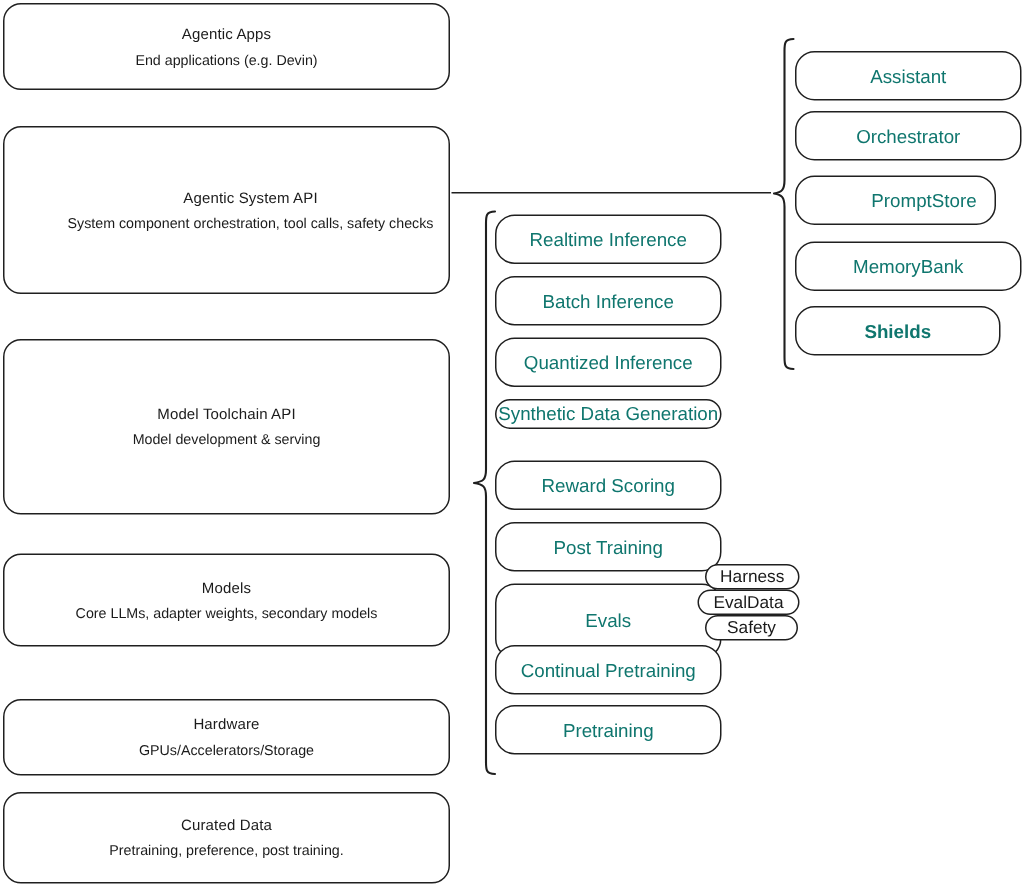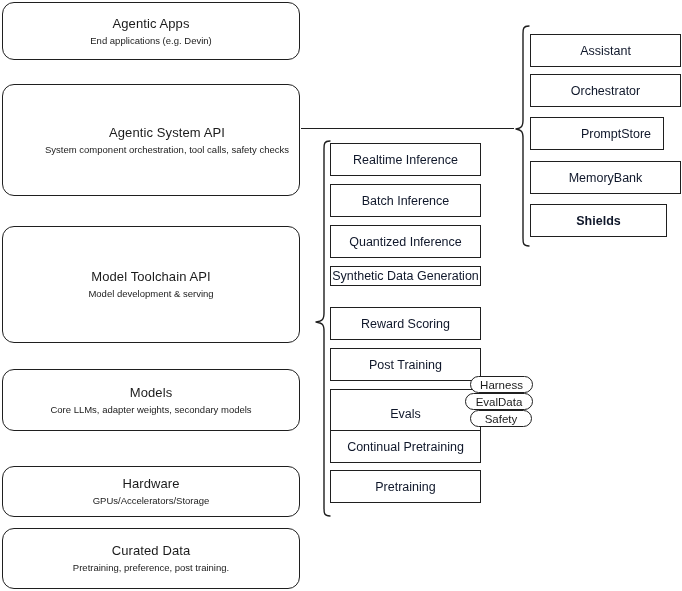--- a/index.html
+++ b/index.html
@@ -25,42 +25,42 @@
     border-radius: 12px;
     background: #ffffff;
     display: flex;
     flex-direction: column;
     align-items: center;
     justify-content: center;
     text-align: center;
     color: #1b1b1b;
   }
   .node .title {
-    font-size: 13px;
+    font-size: 10px;
     line-height: 17px;
     letter-spacing: 0.1px;
     white-space: nowrap;
   }
   .node .subtitle {
     font-size: 9.5px;
     line-height: 14px;
     margin-top: 2px;
     color: #1b1b1b;
     white-space: nowrap;
   }
   .stack-node {
     position: absolute;
     box-sizing: border-box;
     border: 1.4px solid #1f1f1f;
-    border-radius: 0;
+    border-radius: 13px;
     background: #ffffff;
     display: flex;
     align-items: center;
     justify-content: center;
-    color: #0f172a;
+    color: #0f766e;
     font-size: 12.5px;
     white-space: nowrap;
   }
   .pill {
     position: absolute;
     box-sizing: border-box;
     border: 1.4px solid #1f1f1f;
     border-radius: 999px;
     background: #ffffff;
     display: flex;

